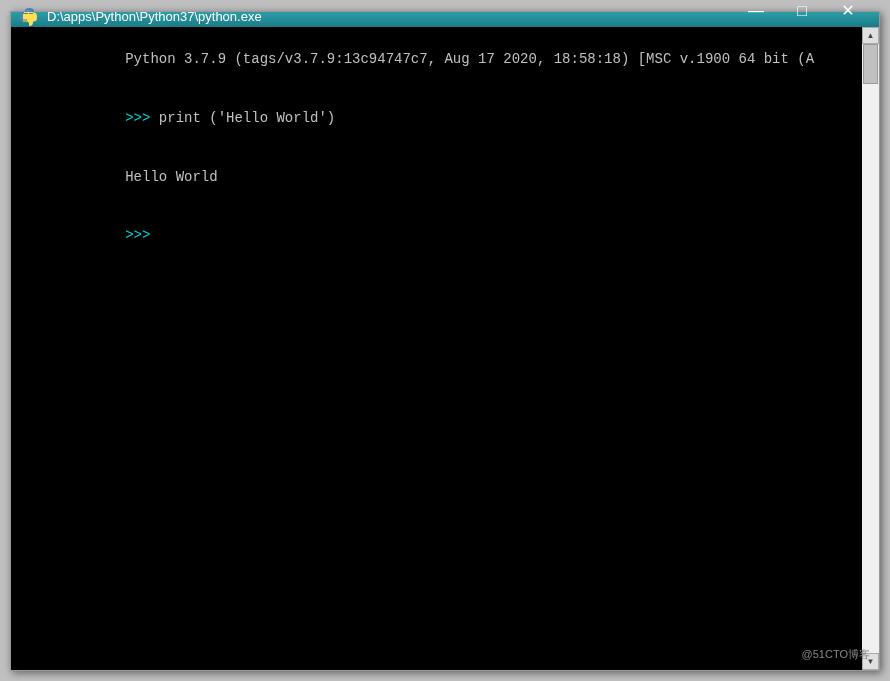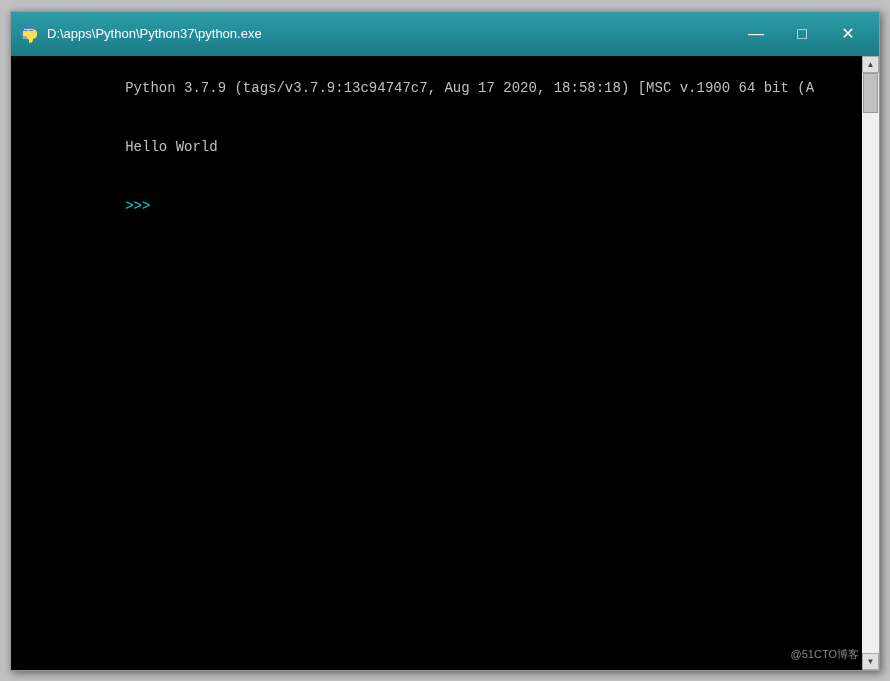--- a/index.html
+++ b/index.html
@@ -21,24 +21,24 @@
     .window {
       width: 870px;
       height: 660px;
       border: 1px solid #999;
       display: flex;
       flex-direction: column;
       box-shadow: 2px 2px 8px rgba(0,0,0,0.5);
     }
 
     .title-bar {
-      height: 44px;
+      height: 15px;
       background: linear-gradient(to bottom, #2d9da8, #1a7a85);
       display: flex;
-      align-items: center;
+      align-items: flex-end;
       justify-content: space-between;
       padding: 0 8px;
       flex-shrink: 0;
     }
 
     .title-bar-left {
       display: flex;
       align-items: center;
       gap: 8px;
     }
@@ -146,21 +146,21 @@
       right: 1px;
       height: 40px;
       background: #c0c0c0;
       border: 1px solid #999;
       cursor: pointer;
     }
 
     .watermark {
       position: absolute;
       bottom: 8px;
-      right: 20px;
+      right: 9px;
       color: #888;
       font-size: 11px;
       font-family: Arial, sans-serif;
     }
 
     .prompt-span {
       color: #00d4d4;
     }
 
     .code-span {
@@ -188,20 +188,23 @@
       <button class="window-btn">□</button>
       <button class="window-btn close-btn">✕</button>
     </div>
   </div>
 
   <div class="terminal-body">
     <div class="terminal-content">
       <div class="line line-white">
         <span>Python 3.7.9 (tags/v3.7.9:13c94747c7, Aug 17 2020, 18:58:18) [MSC v.1900 64 bit (A</span>
       </div>
+      <div class="line">
+        <span class="prompt-span">&gt;&gt;&gt; </span><span class="code-span">print ('Hello World')</span>
+      </div>
       <div class="line line-white">
         <span>Hello World</span>
       </div>
       <div class="line">
         <span class="prompt-span">&gt;&gt;&gt; </span>
       </div>
     </div>
 
     <div class="scrollbar">
       <div class="scroll-arrow">▲</div>

